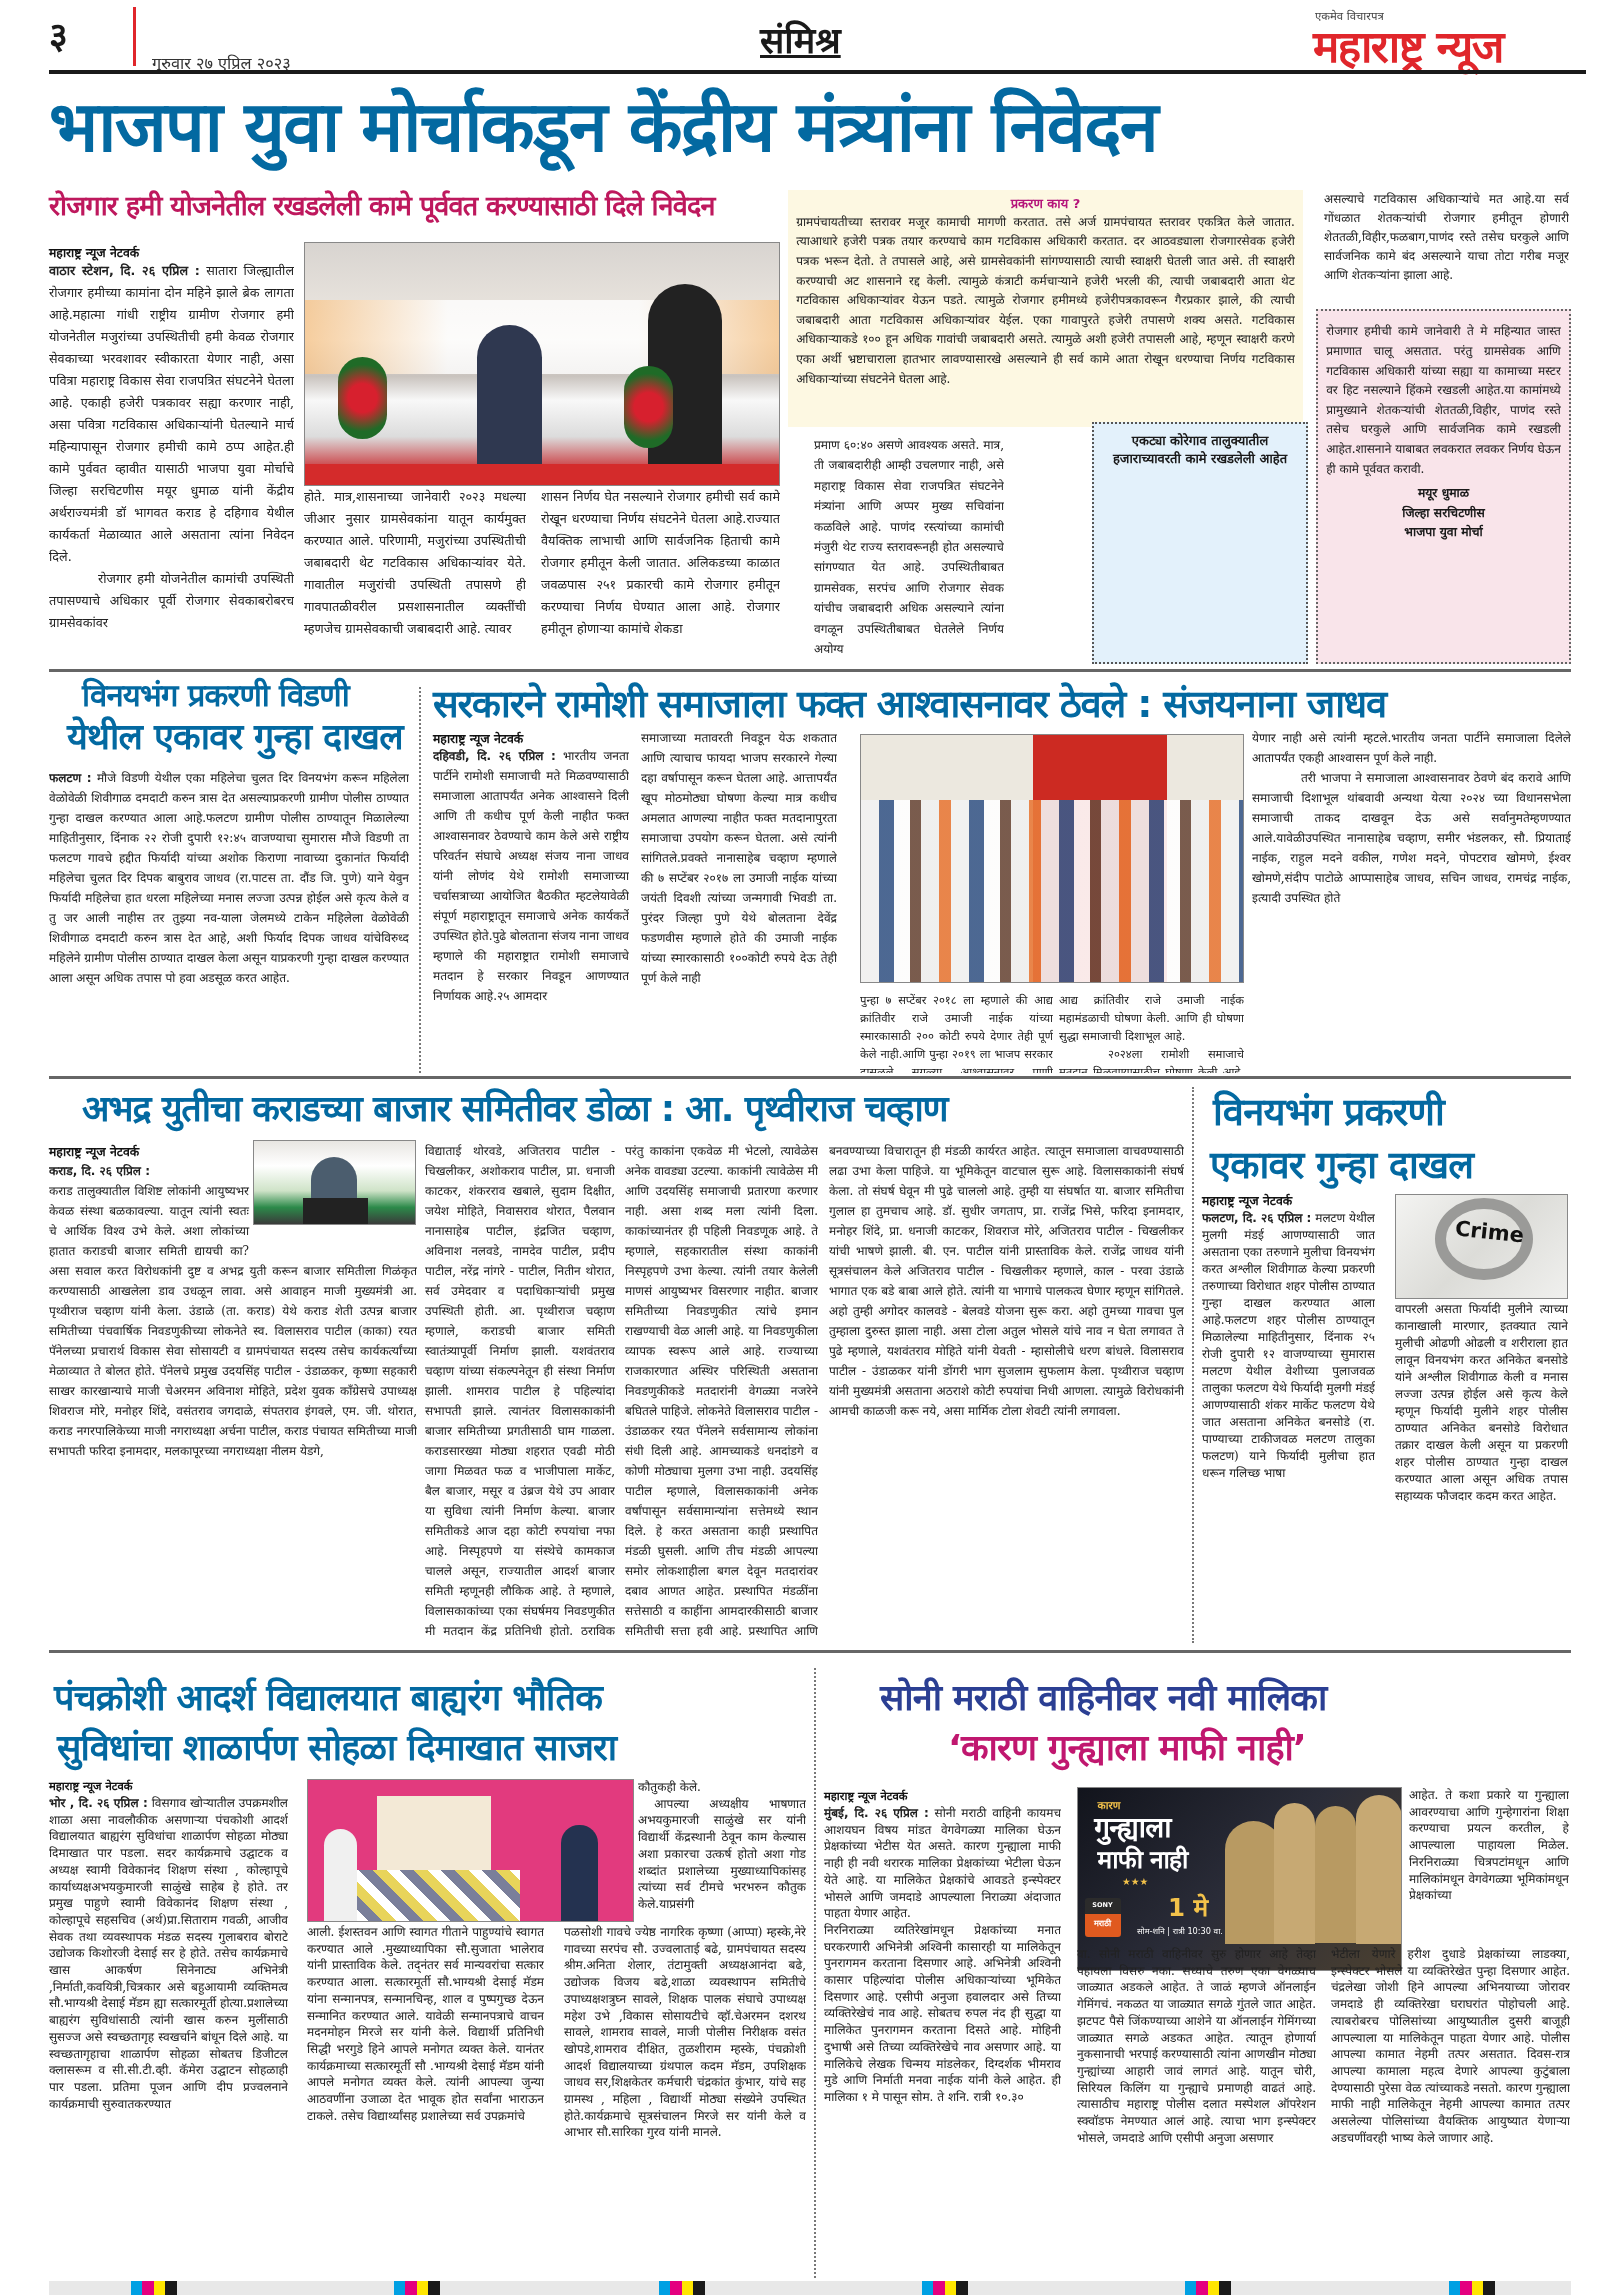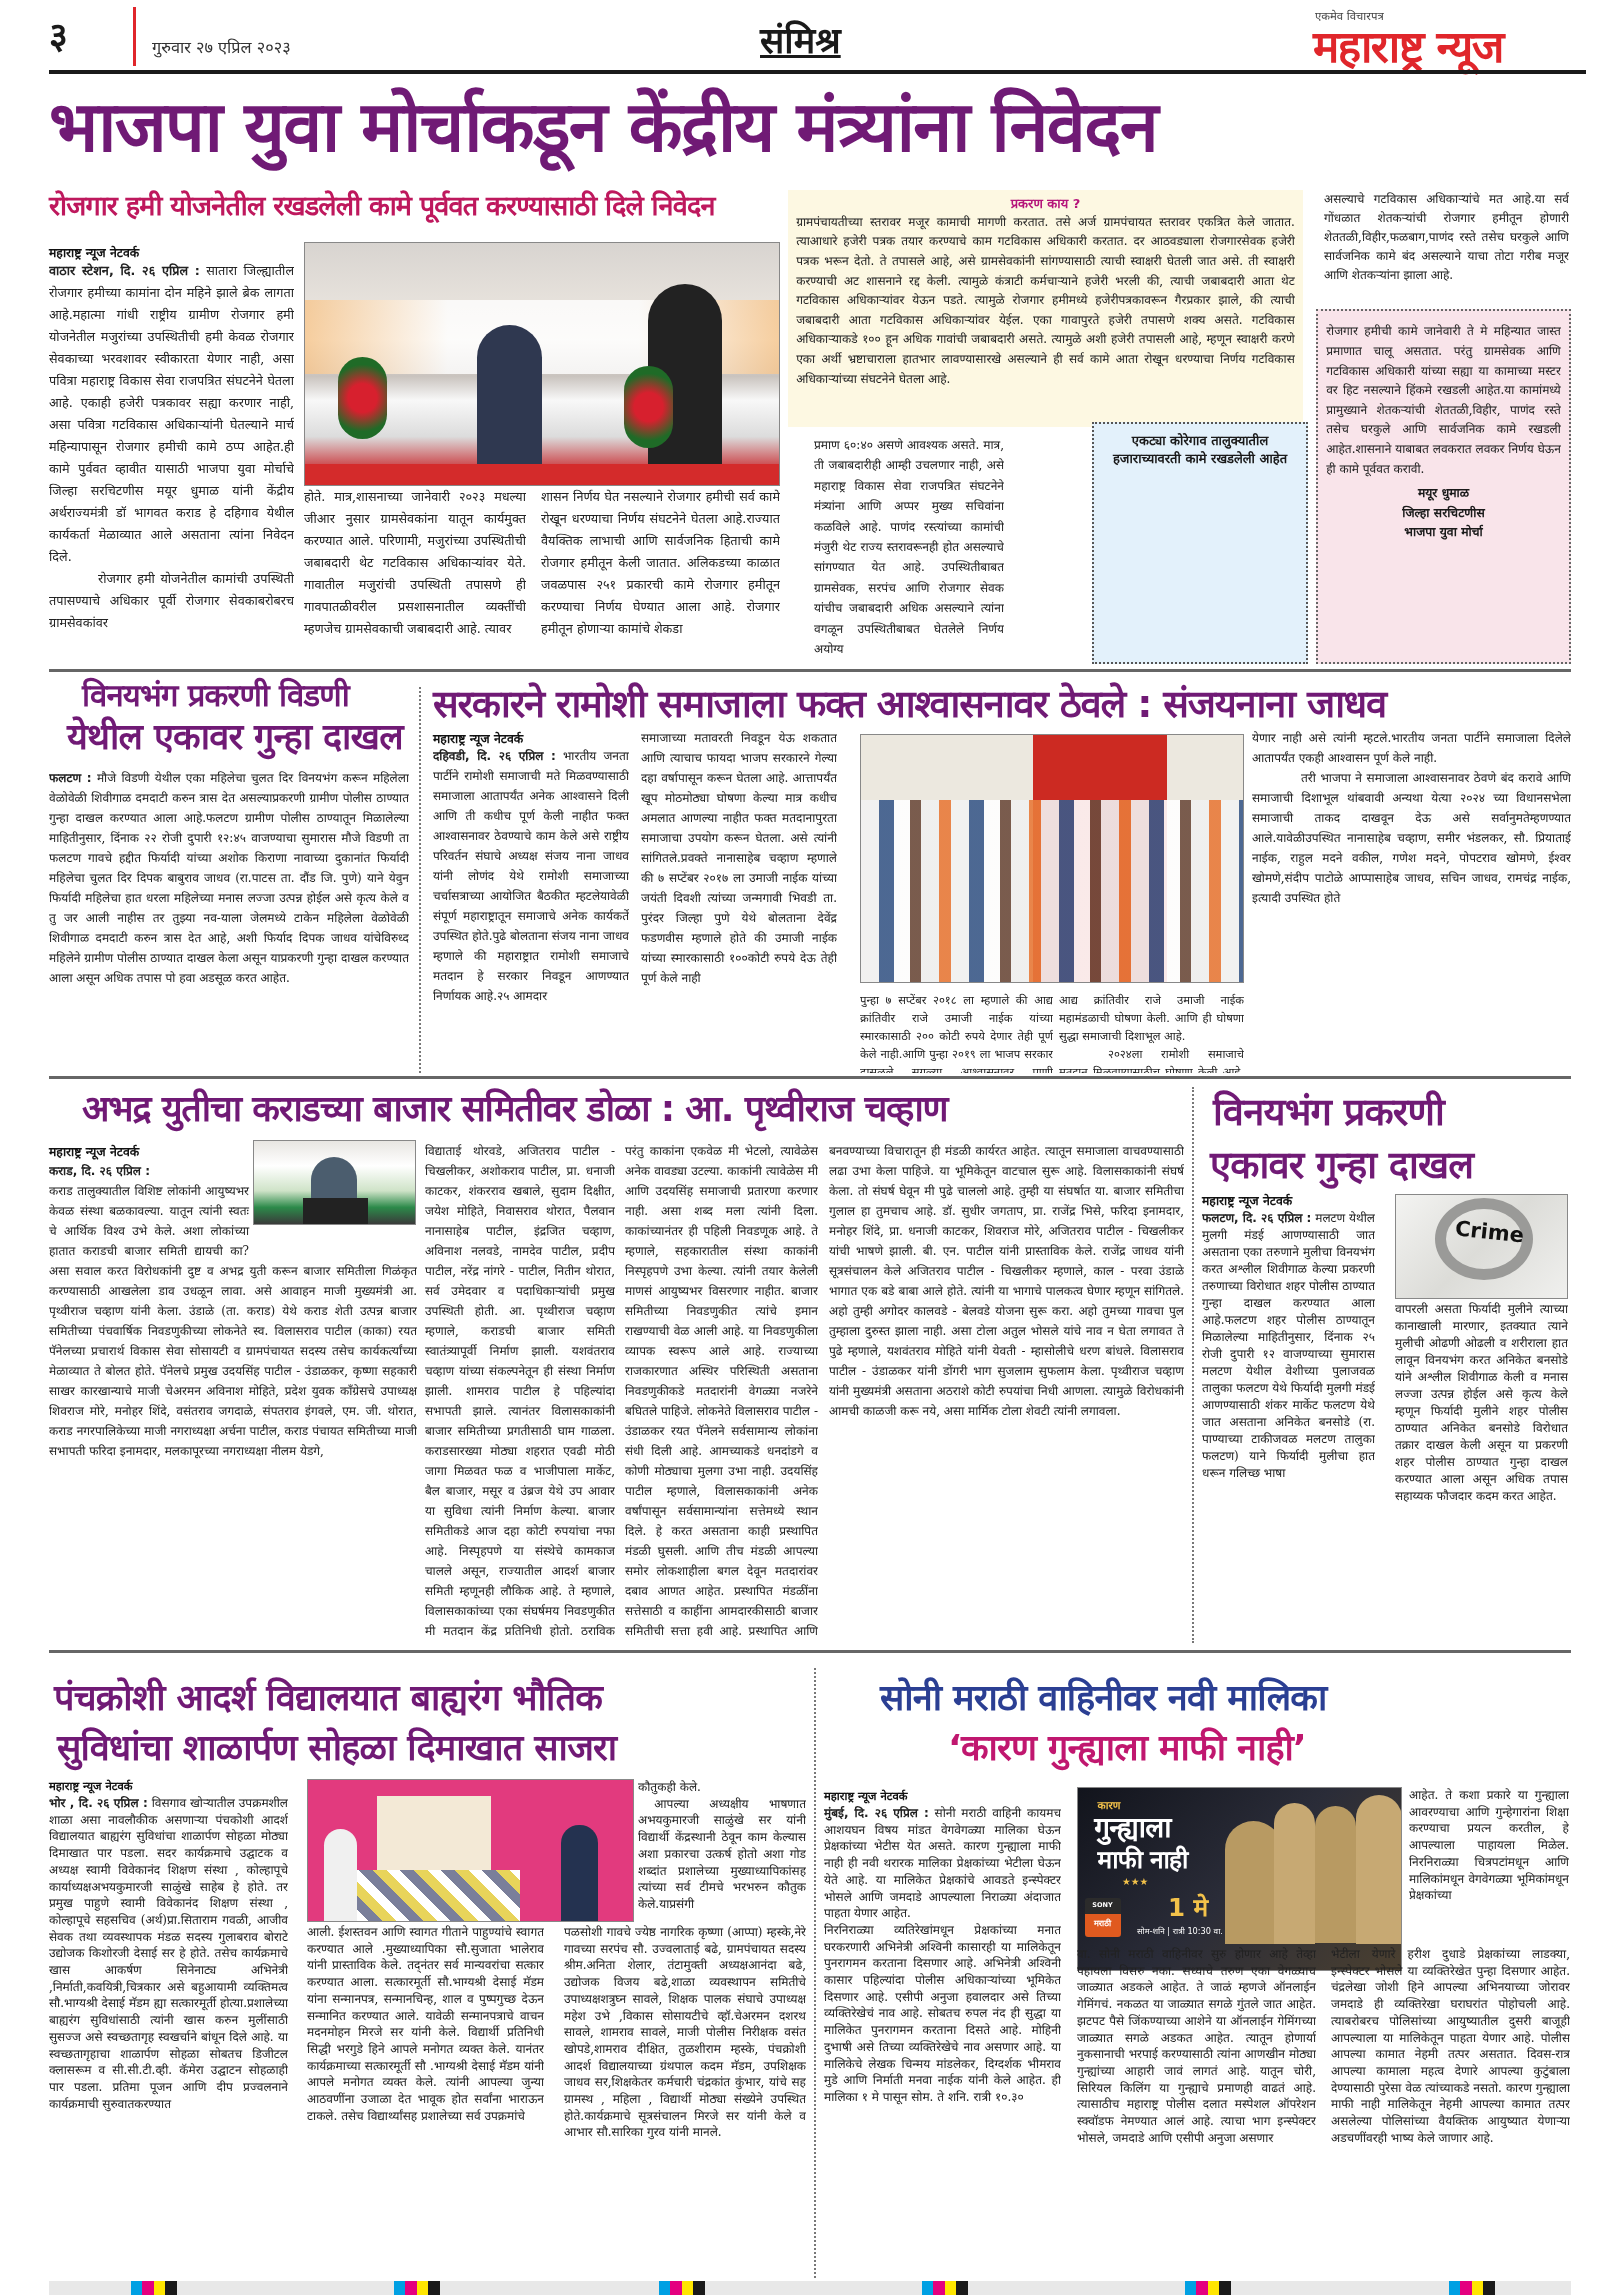--- a/index.html
+++ b/index.html
@@ -3,27 +3,27 @@
 <meta charset="utf-8">
 <style>
   * { box-sizing: border-box; margin: 0; padding: 0; }
   html, body { width: 1617px; height: 2295px; background: #ffffff; overflow: hidden; }
   body { font-family: "DejaVu Sans", sans-serif; color: #1a1a1a; position: relative; }
   .abs { position: absolute; }
   .txt { font-family: "DejaVu Serif", serif; font-size: 12.7px; line-height: 22px; text-align: justify; color: #222; overflow: hidden; }
   .txt p { margin: 0; text-indent: 0; }
   .txt .ind { text-indent: 49px; }
   .byline { font-family: "DejaVu Sans", sans-serif; font-weight: bold; font-size: 12.3px; line-height: 22px; color: #111; }
-  .head-big { font-family: "DejaVu Sans", sans-serif; font-weight: bold; color: #701a75; white-space: nowrap; letter-spacing: -0.8px; }
+  .head-big { font-family: "DejaVu Sans", sans-serif; font-weight: bold; color: #0369a1; white-space: nowrap; letter-spacing: -0.8px; }
   .rule { position: absolute; height: 3.3px; background: #666; }
   .vdots { position: absolute; width: 0; border-left: 2.5px dotted #777; }
   .photo { position: absolute; overflow: hidden; border: 0.8px solid #888; }
   
   .page-no { font-family: "DejaVu Sans", sans-serif; font-size: 36px; font-weight: bold; }
-  .date { font-family: "DejaVu Sans", sans-serif; font-size: 16.3px; color: #333; }
+  .date { font-family: "DejaVu Sans", sans-serif; font-size: 16.3px; color: #333; margin-top: 16px; }
   .section { font-family: "DejaVu Sans", sans-serif; font-size: 36px; font-weight: bold; text-decoration: underline; }
   .brand-tag { font-size: 11.4px; color: #444; }
   .brand { font-family: "DejaVu Sans", sans-serif; font-size: 44px; font-weight: bold; color: #e0262b; letter-spacing: -1.6px; }
   .box-title { font-family: "DejaVu Sans", sans-serif; font-weight: bold; text-align: center; }
   .colorbar { position: absolute; top: 2281px; height: 14.7px; }
   .cbar-sw { display: inline-block; width: 11.4px; height: 14.7px; }
 </style>
 </head>
 <body>
 

